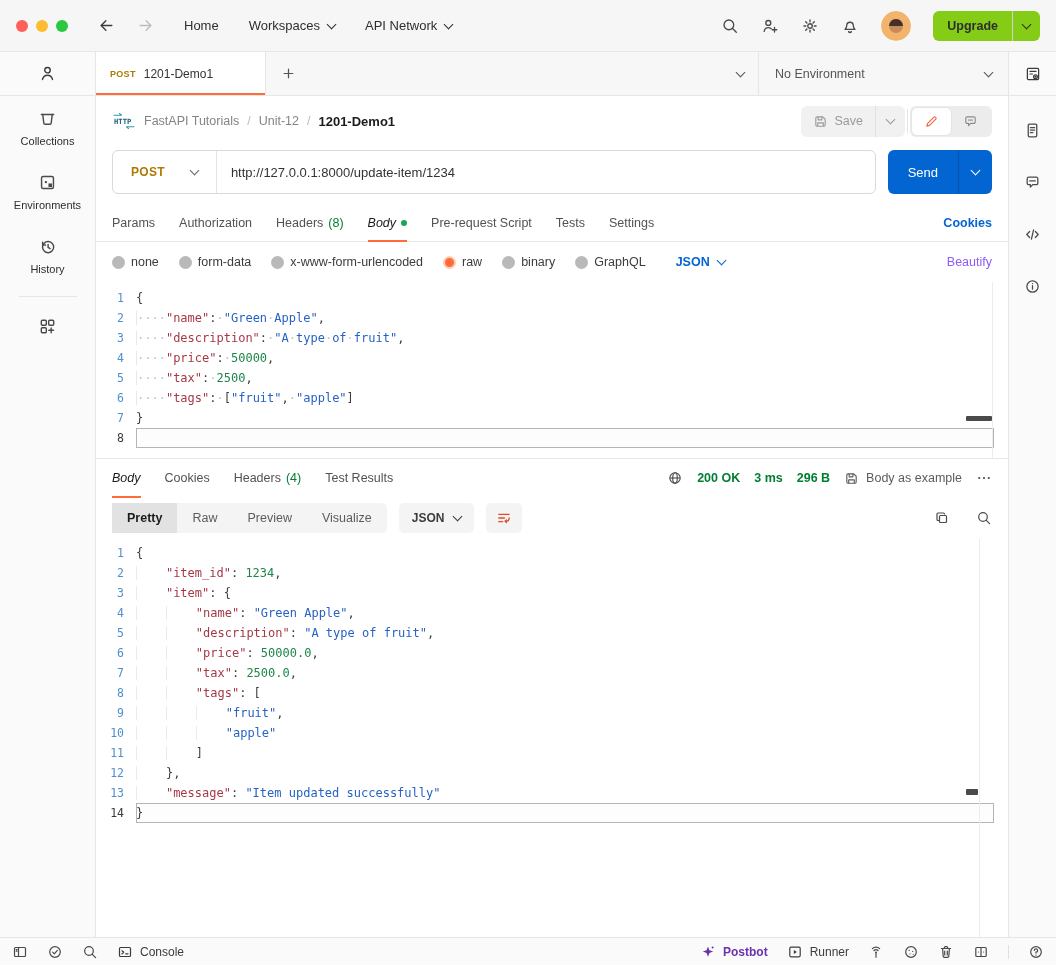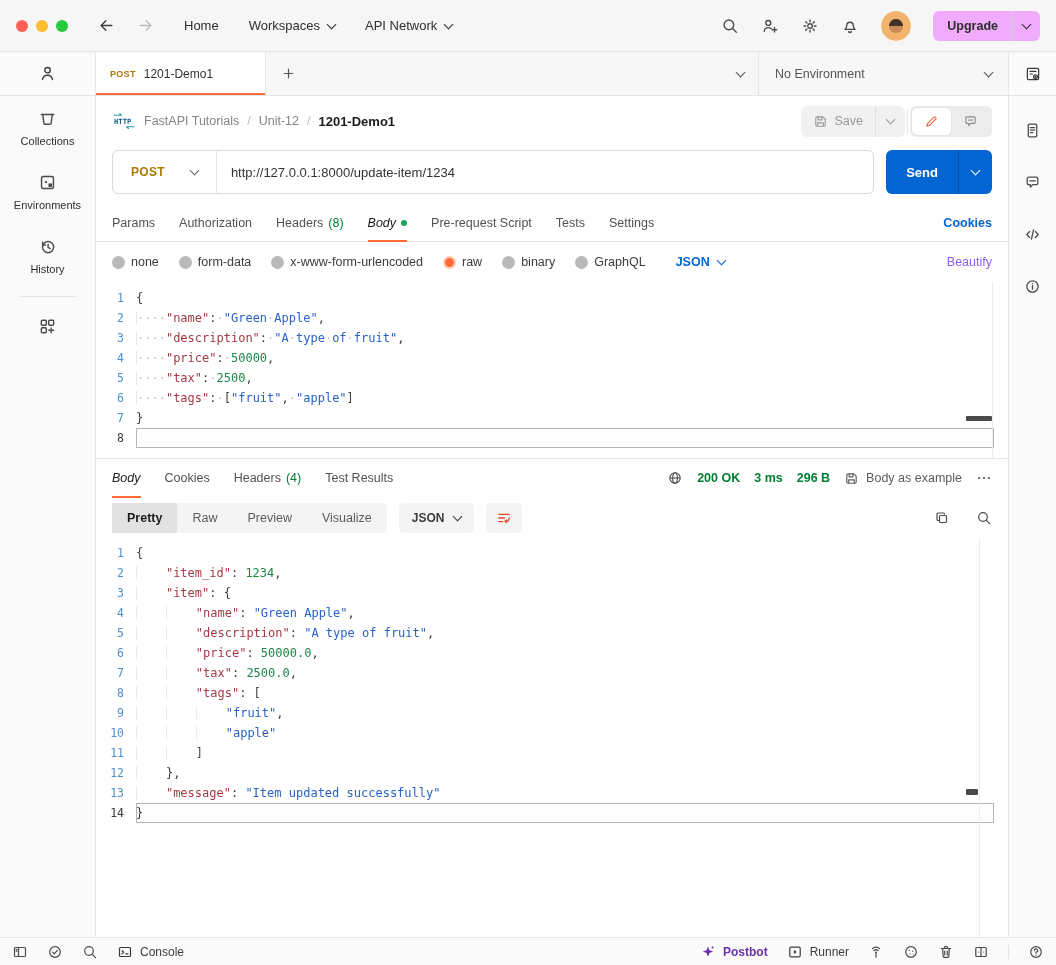--- a/index.html
+++ b/index.html
@@ -20,21 +20,21 @@
     display:flex; align-items:center; padding:0 16px; }
   .traffic { display:flex; gap:8px; margin-right:30px; }
   .light { width:12px; height:12px; border-radius:50%; }
   .light.r{background:#ff5f57}.light.y{background:#febc2e}.light.g{background:#28c840}
   .navarrows { display:flex; gap:22px; margin-right:30px; color:#3c3c3c; }
   .navarrows .fwd { color:#bdbdbd; }
   .menu { display:flex; align-items:center; gap:30px; font-size:13px; color:#2e2e2e; }
   .menu .mi { display:flex; align-items:center; gap:8px; cursor:default; }
   .tb-right { margin-left:auto; display:flex; align-items:center; gap:22px; color:#4a4a4a; }
   .avatar { width:30px; height:30px; border-radius:50%; overflow:hidden; }
-  .upgrade { display:flex; align-items:stretch; background:#f0abfc; border-radius:6px; overflow:hidden; font-size:12.5px; color:#2e2e2e; }
+  .upgrade { display:flex; align-items:stretch; background:#84cc16; border-radius:6px; overflow:hidden; font-size:12.5px; color:#2e2e2e; }
   .upgrade .lbl { padding:8px 14px; font-weight:600; }
   .upgrade .sep { width:1px; background:#d2d2d2; }
   .upgrade .cv { display:flex; align-items:center; padding:0 10px; }
 
   
   .app-body { display:flex; height:885px; }
 
   .left-rail { width:96px; background:#fafafa; border-right:1px solid #e6e6e6; display:flex; flex-direction:column; }
   .rail-top { height:44px; display:flex; align-items:center; justify-content:center; border-bottom:1px solid #e6e6e6; color:#3c3c3c; }
   .rail-item { display:flex; flex-direction:column; align-items:center; gap:7px; padding:13px 0; color:#4a4a4a; cursor:default; }
@@ -75,21 +75,21 @@
   .seg-iconpair .cell { padding:6px 12px; border-radius:5px; color:#8a8a8a; display:flex; align-items:center; }
   .seg-iconpair .cell.sel { background:#fff; color:#e8683e; box-shadow:0 0 0 1px #e4e4e4; }
 
   
   .url-row { padding:4px 16px 10px; display:flex; align-items:center; }
   .url-box { flex:1; height:44px; border:1px solid #d9d9d9; border-radius:6px; display:flex; align-items:center; background:#fff; margin-right:12px; }
   .method-cell { display:flex; align-items:center; gap:26px; padding:0 18px; height:100%; border-right:1px solid #e4e4e4; color:#666; }
   .method-cell .m { font-weight:700; font-size:12px; letter-spacing:.3px; color:#ad7a03; }
   .url-input { flex:1; border:0; outline:0; font-size:13px; color:#333; font-family:"Liberation Sans",sans-serif; padding:0 14px; background:transparent; }
   .send-btn { display:flex; align-items:stretch; height:44px; border-radius:6px; overflow:hidden; }
-  .send-btn .main { background:#0265d2; color:#fff; font-weight:700; font-size:13px; display:flex; align-items:center; padding:0 20px; }
+  .send-btn .main { background:#0265d2; color:#fff; font-weight:400; font-size:13px; display:flex; align-items:center; padding:0 20px; }
   .send-btn .cv { background:#0265d2; border-left:1px solid rgba(0,0,0,.18); display:flex; align-items:center; padding:0 13px; color:#fff; }
 
   
   .reqtabs { height:38px; display:flex; align-items:stretch; padding:0 16px; border-bottom:1px solid #e6e6e6; }
   .rtab { display:flex; align-items:center; gap:5px; margin-right:24px; font-size:12.5px; color:#525252; position:relative; }
   .rtab .cnt { color:#007f31; }
   .rtab.active { color:#1c1c1c;font-style:italic; }
   .rtab.active::after { content:""; position:absolute; left:0; right:0; bottom:-1px; height:2px; background:#ff6c37; }
   .dot { width:6px; height:6px; border-radius:50%; background:#18a558; }
   .link-btn { margin-left:auto; align-self:center; color:#0265d2; font-weight:700; font-size:12.5px; }

